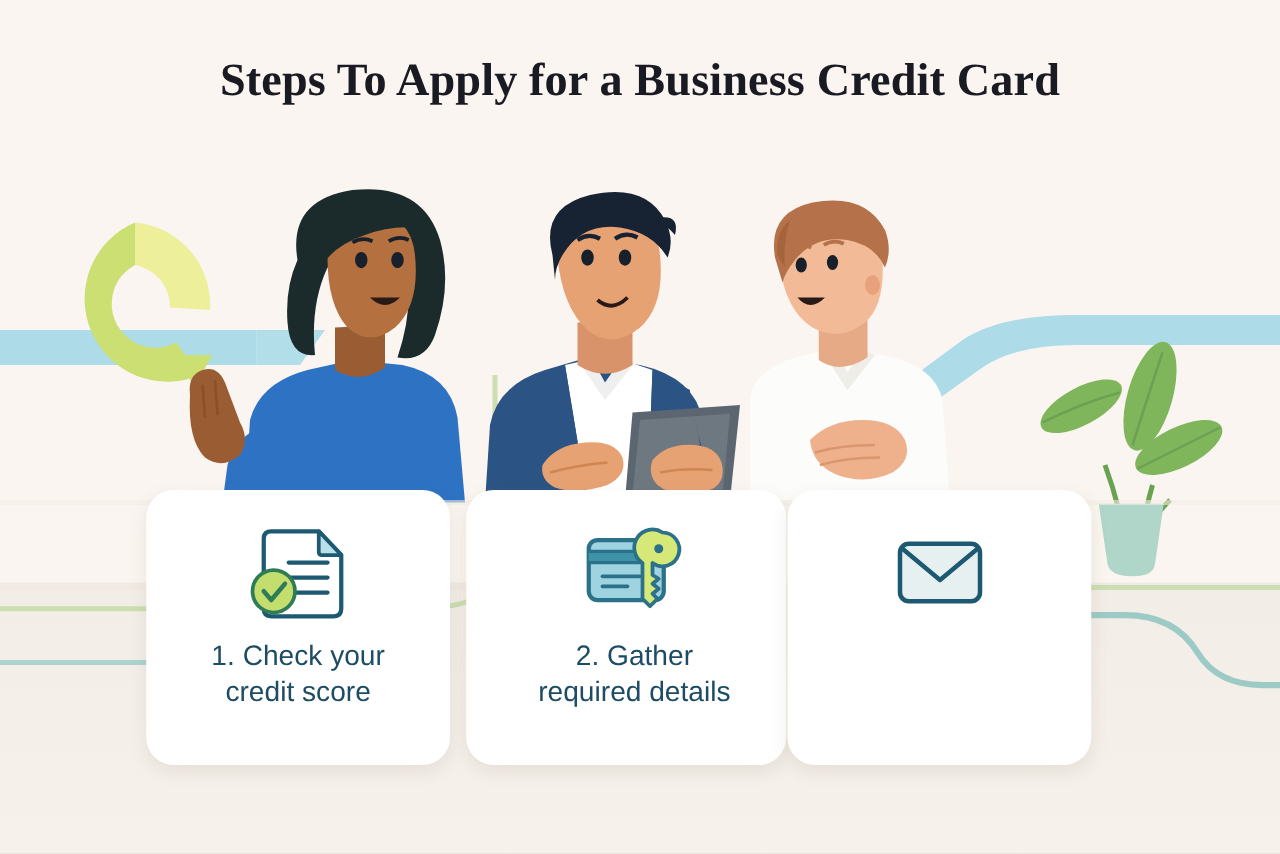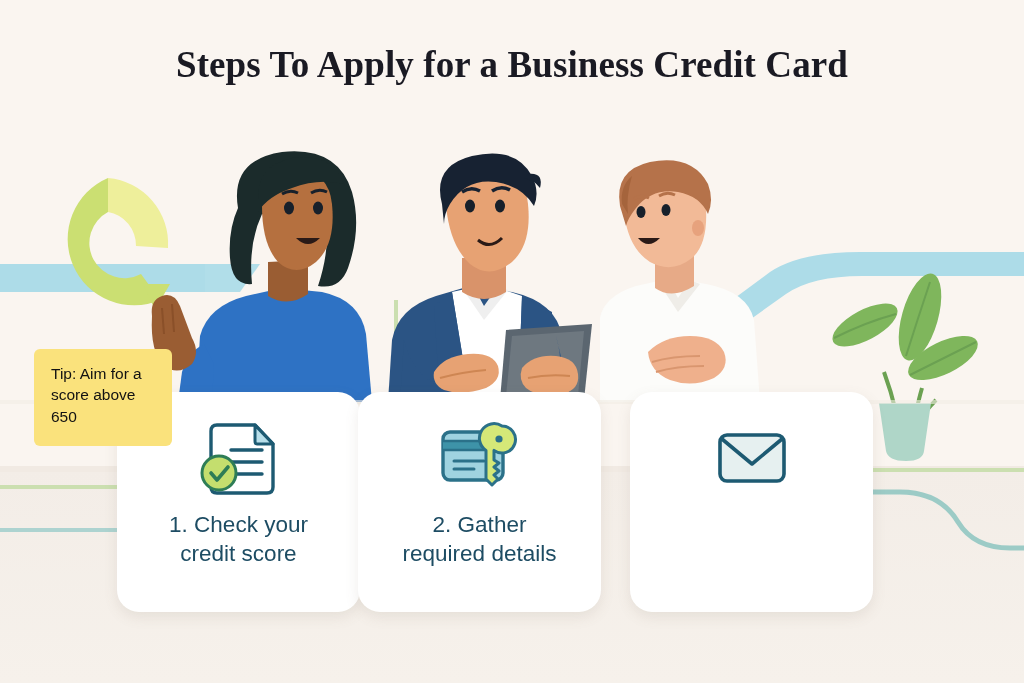--- a/index.html
+++ b/index.html
@@ -88,21 +88,21 @@
     width: 243px;
     height: 220px;
     background: #FFFFFF;
     border-radius: 22px;
     box-shadow: 0 5px 14px rgba(120, 105, 90, 0.12);
     display: flex;
     flex-direction: column;
     align-items: center;
   }
   .card-1 { left: 117px; }
-  .card-2 { left: 358px; }
+  .card-2 { left: 373px; padding-left: 13px; }
   .card-3 { left: 630px; }
 
   .card-icon {
     margin-top: 25px;
     height: 82px;
     display: flex;
     align-items: center;
     justify-content: center;
   }
   .card-label {
@@ -323,23 +323,20 @@
       </g>
 
       <rect x="0" y="400" width="1024" height="4" fill="#F2ECE5" opacity="0.6"></rect>
     </g>
   </svg>
 
   <div class="header">
     <h1 class="title">Steps To Apply for a Business Credit Card</h1>
   </div>
 
-  <div class="tip-box">
-    <p class="tip-text">Tip: Aim for a score above 650</p>
-  </div>
 
   <div class="cards">
 
     <div class="card card-1">
       <div class="card-icon">
         <svg width="92" height="82" viewBox="0 0 92 82" xmlns="http://www.w3.org/2000/svg">
 
           <path d="M 24 8 L 62 8 L 80 27 L 80 70 Q 80 76 74 76 L 24 76 Q 18 76 18 70 L 18 14 Q 18 8 24 8 Z" fill="#FFFFFF" stroke="#1D5A72" stroke-width="3.4" stroke-linejoin="round"></path>
 
           <path d="M 62 8 L 80 27 L 64 27 Q 62 27 62 24 Z" fill="#B8DFEA" stroke="#1D5A72" stroke-width="3" stroke-linejoin="round"></path>

